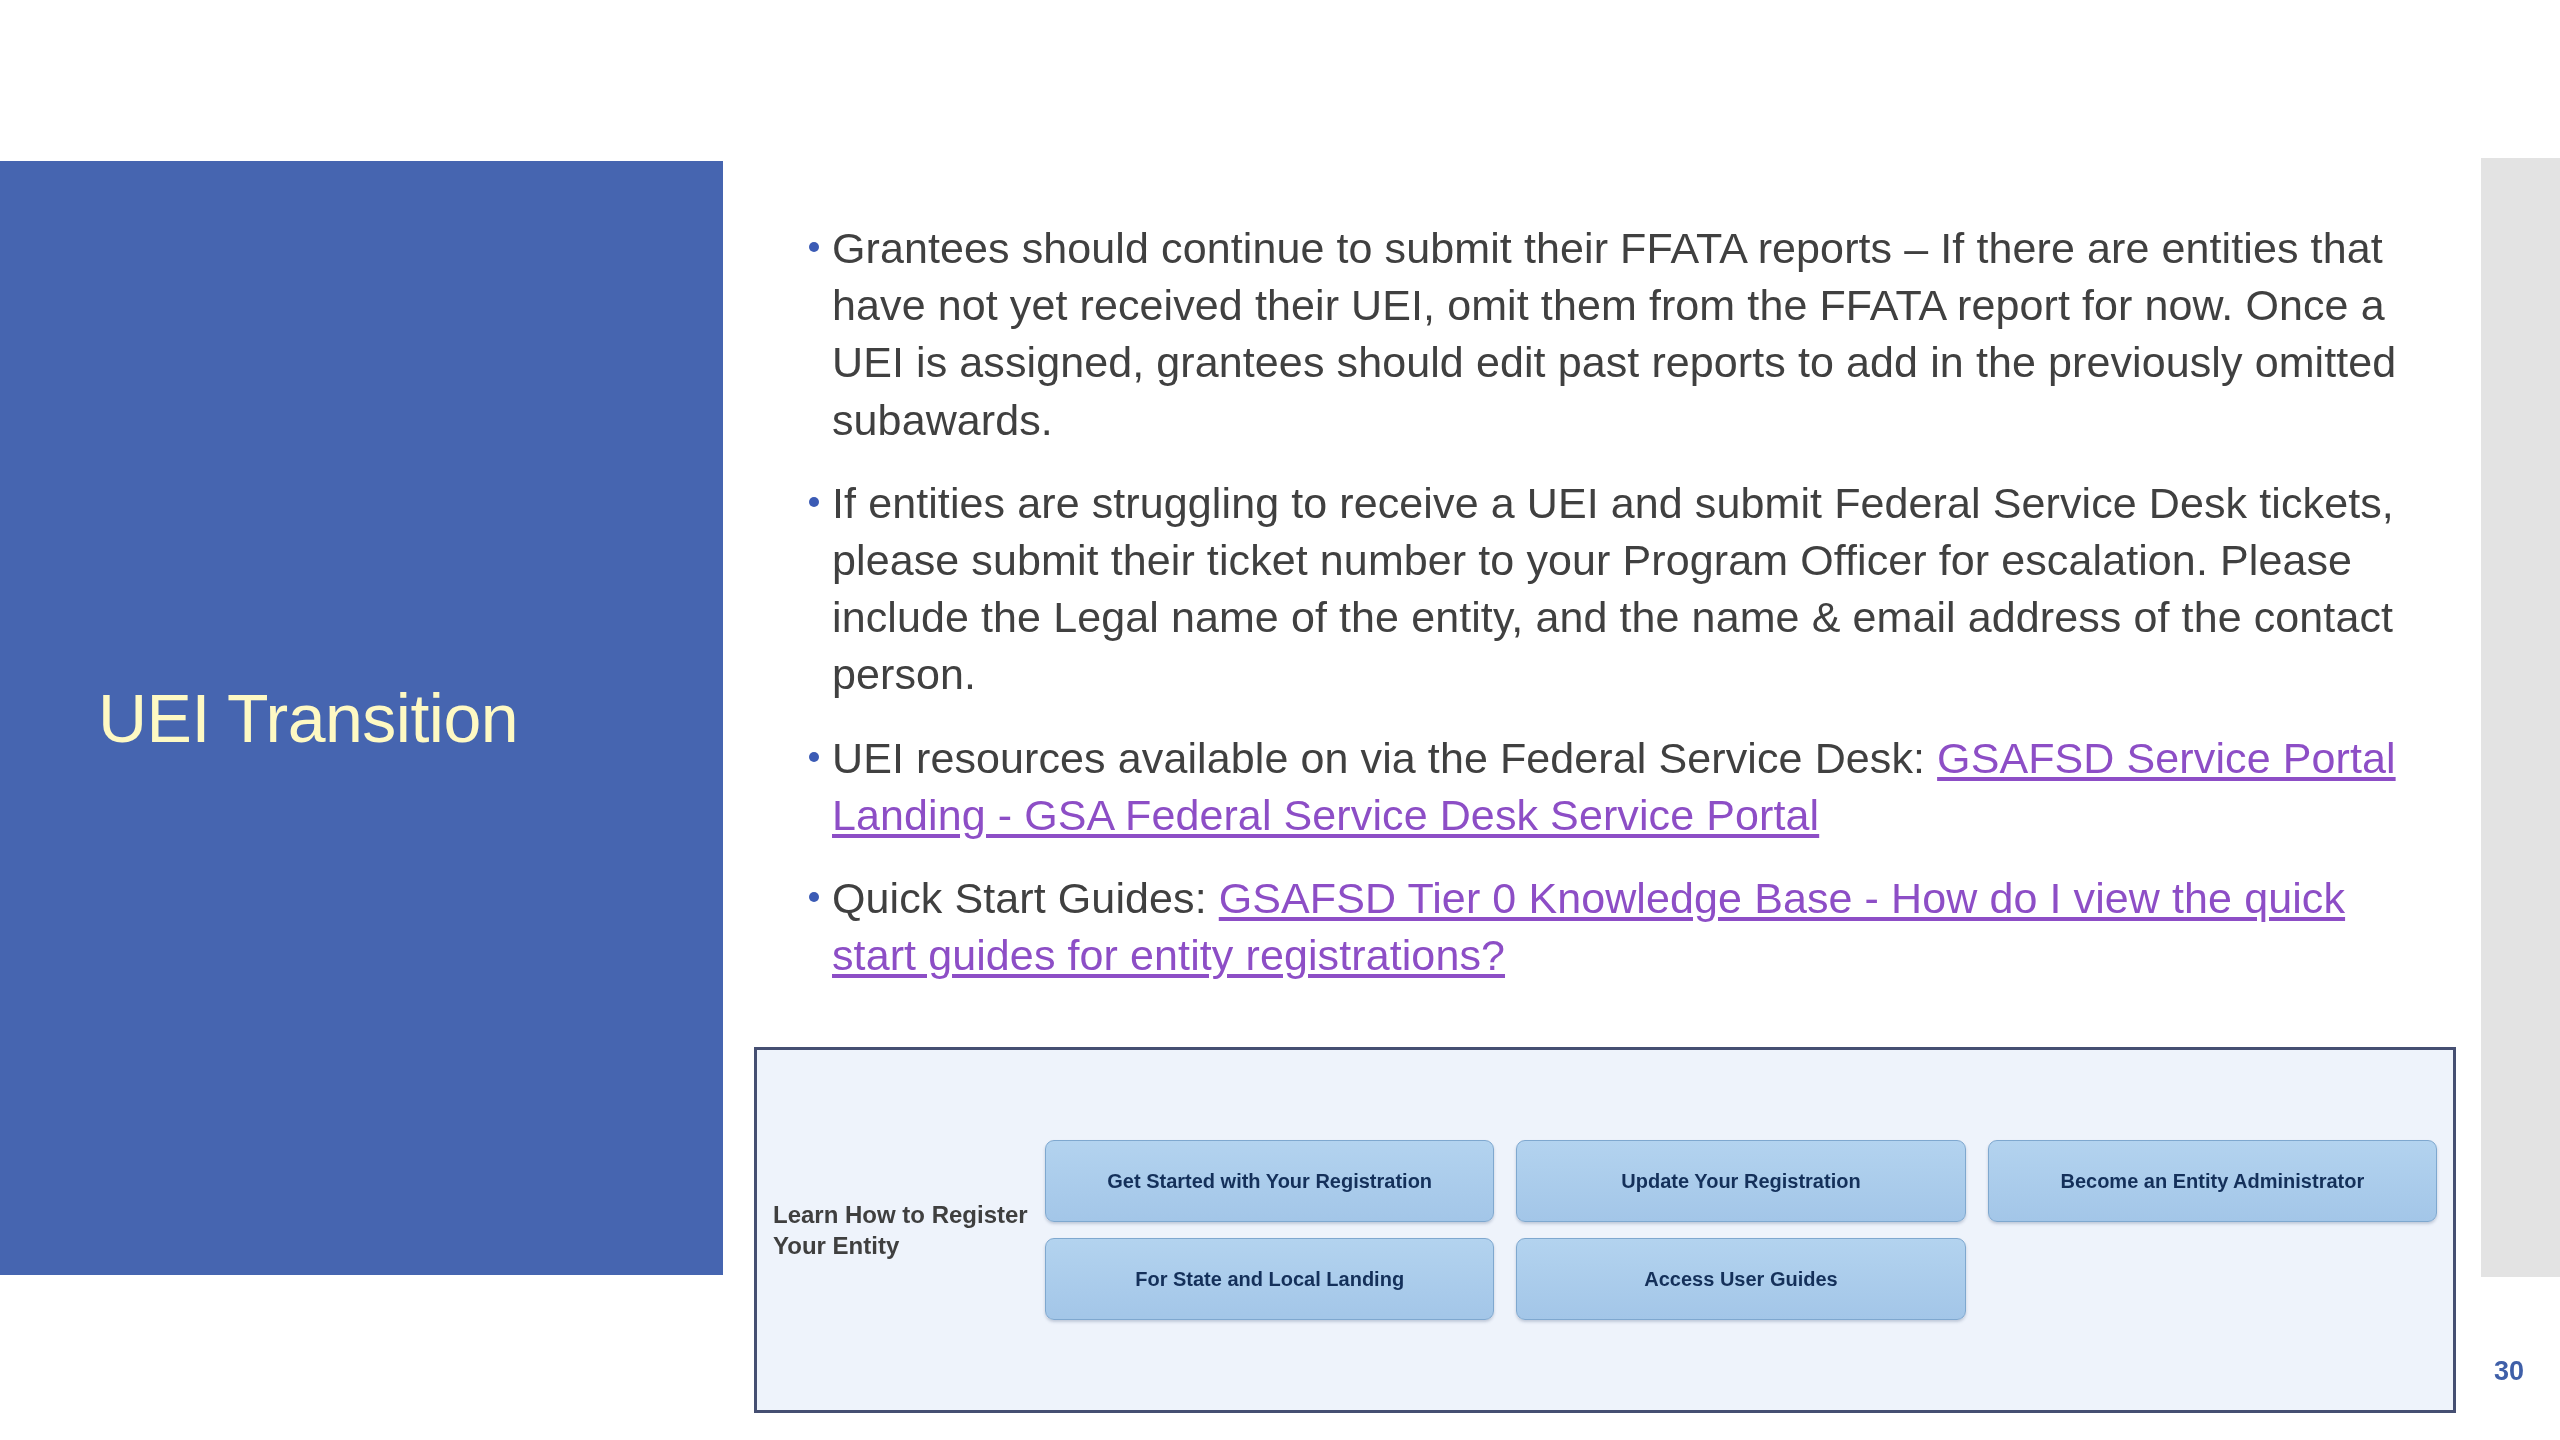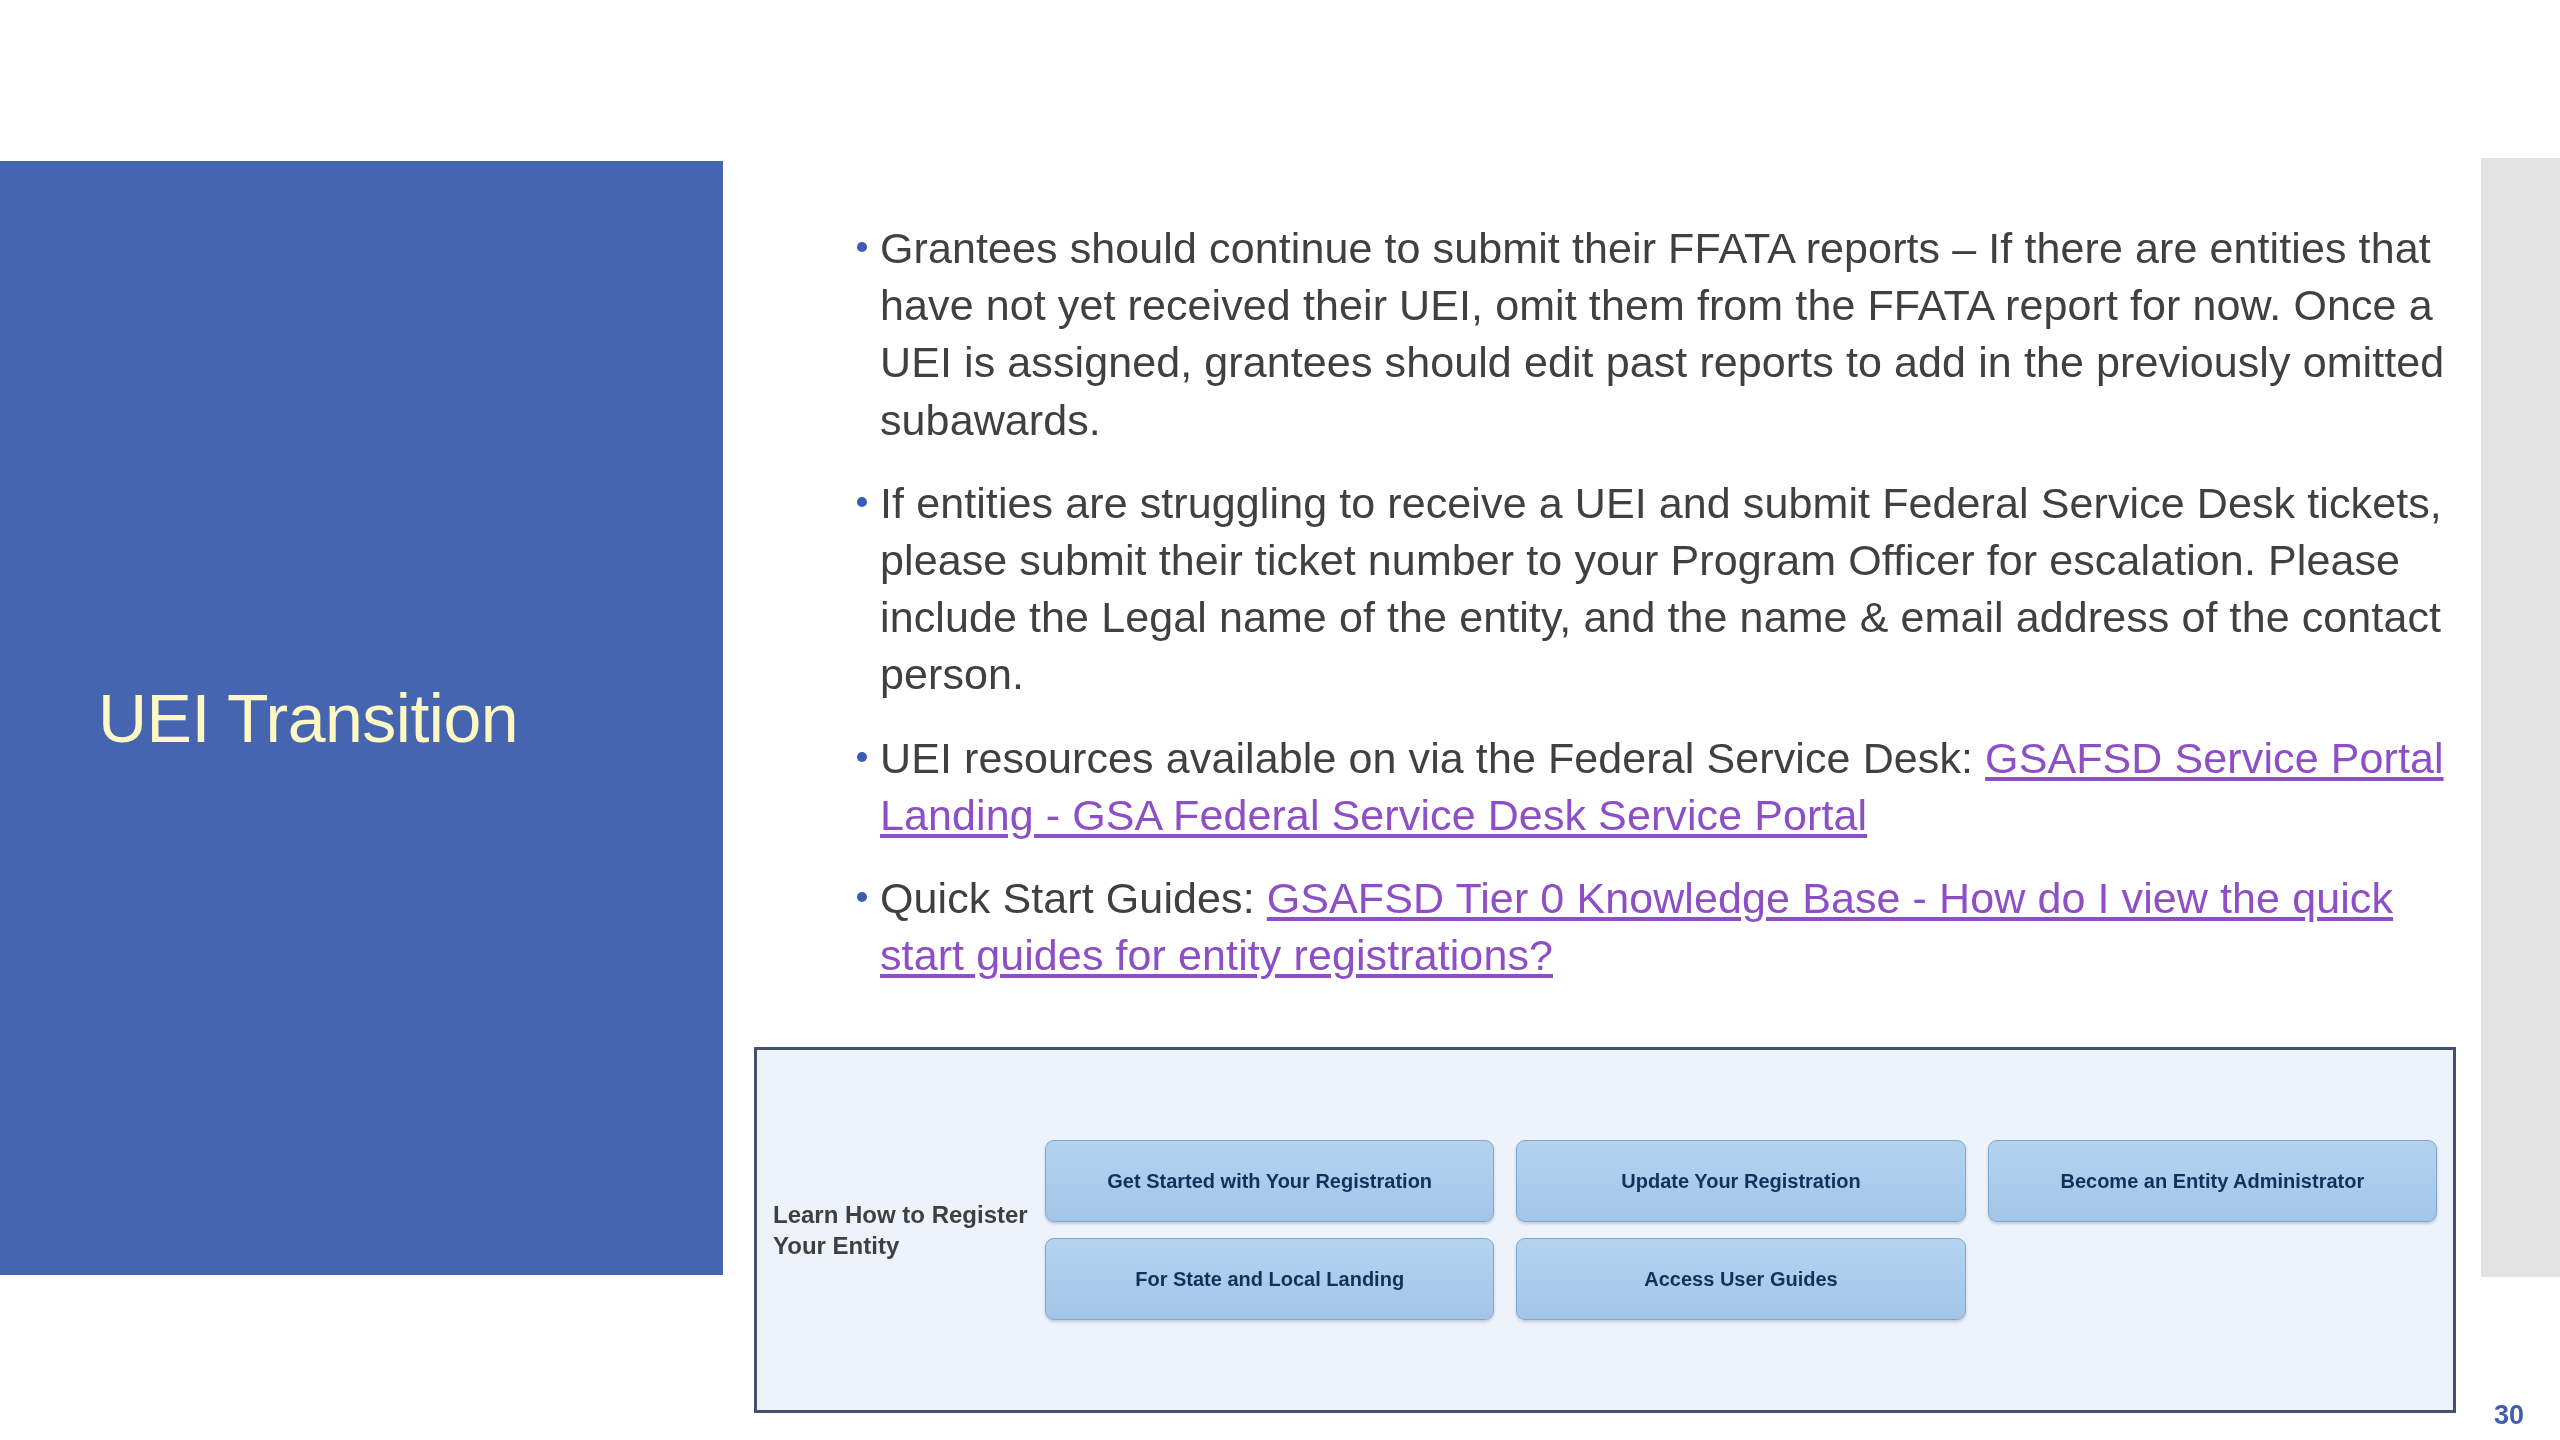--- a/index.html
+++ b/index.html
@@ -50,21 +50,21 @@
     font-weight: 400;
     letter-spacing: -0.5px;
     padding-left: 98px;
     line-height: 1.1;
     white-space: nowrap;
   }
 
   
   #body-list {
     position: absolute;
-    left: 844px;
+    left: 796px;
     top: 220px;
     width: 1640px;
   }
   .bullet-row {
     display: flex;
     align-items: flex-start;
     margin-bottom: 26px;
   }
   .bullet-marker {
     flex: 0 0 auto;
@@ -141,21 +141,20 @@
   }
 
   
   #page-number {
     position: absolute;
     left: 2494px;
     top: 1356px;
     font-size: 27px;
     font-weight: bold;
     color: #3f5fa8;
-    margin-top: 44px;
   }
 </style>
 </head>
 <body>
 
 <div id="slide">
 
   <div id="right-strip"></div>
 
   <div id="title-panel">

